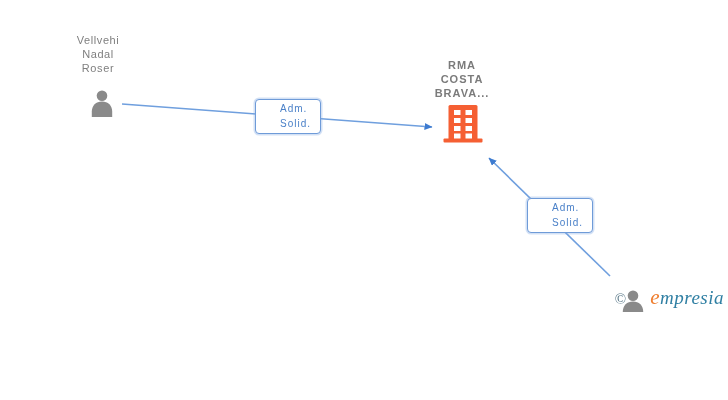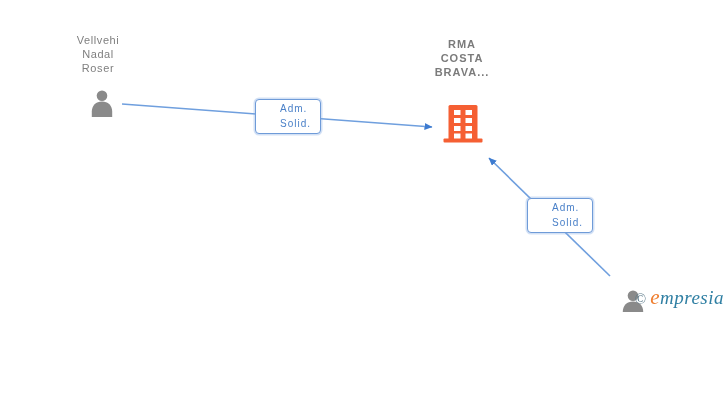--- a/index.html
+++ b/index.html
@@ -64,20 +64,21 @@
     font-size: 15px;
     color: #5f7d8c;
     font-family: "Liberation Serif", serif;
   }
   .logo .brand {
     font-family: "Liberation Serif", serif;
     font-style: italic;
     font-size: 19px;
     color: #2f7fa3;
     letter-spacing: 0.5px;
+    margin-left: 20px;
   }
   .logo .brand .initial {
     color: #ef7d2e;
     font-size: 21px;
   }
 </style>
 </head>
 <body>
 
 <div class="canvas">
@@ -93,21 +94,21 @@
   </svg>
 
   <div class="node-name" style="left:28px; top:33px;">Vellvehi
 Nadal
 Roser</div>
   <svg class="node-icon" style="left:87px; top:88px;" width="30" height="30" viewBox="0 0 30 30">
     <circle cx="15" cy="7.8" r="5.3" fill="#8a8a8a"></circle>
     <path d="M15 13.5 C 9 13.5 4.8 17.6 4.8 23.6 L4.8 29 L25.2 29 L25.2 23.6 C25.2 17.6 21 13.5 15 13.5 Z" fill="#8a8a8a"></path>
   </svg>
 
-  <div class="node-name company" style="left:392px; top:37px;">RMA
+  <div class="node-name company" style="left:392px; top:58px;">RMA
 COSTA
 BRAVA...</div>
   <svg class="node-icon" style="left:443px; top:105px;" width="40" height="38" viewBox="0 0 40 38">
     <rect x="5.5" y="0" width="29" height="35" rx="1.5" fill="#f55f33"></rect>
     <rect x="0.5" y="33.5" width="39" height="4" rx="1" fill="#f55f33"></rect>
     <rect x="11" y="5" width="6.5" height="5" fill="#ffffff"></rect>
     <rect x="22.5" y="5" width="6.5" height="5" fill="#ffffff"></rect>
     <rect x="11" y="13" width="6.5" height="5" fill="#ffffff"></rect>
     <rect x="22.5" y="13" width="6.5" height="5" fill="#ffffff"></rect>
     <rect x="11" y="21" width="6.5" height="5" fill="#ffffff"></rect>

